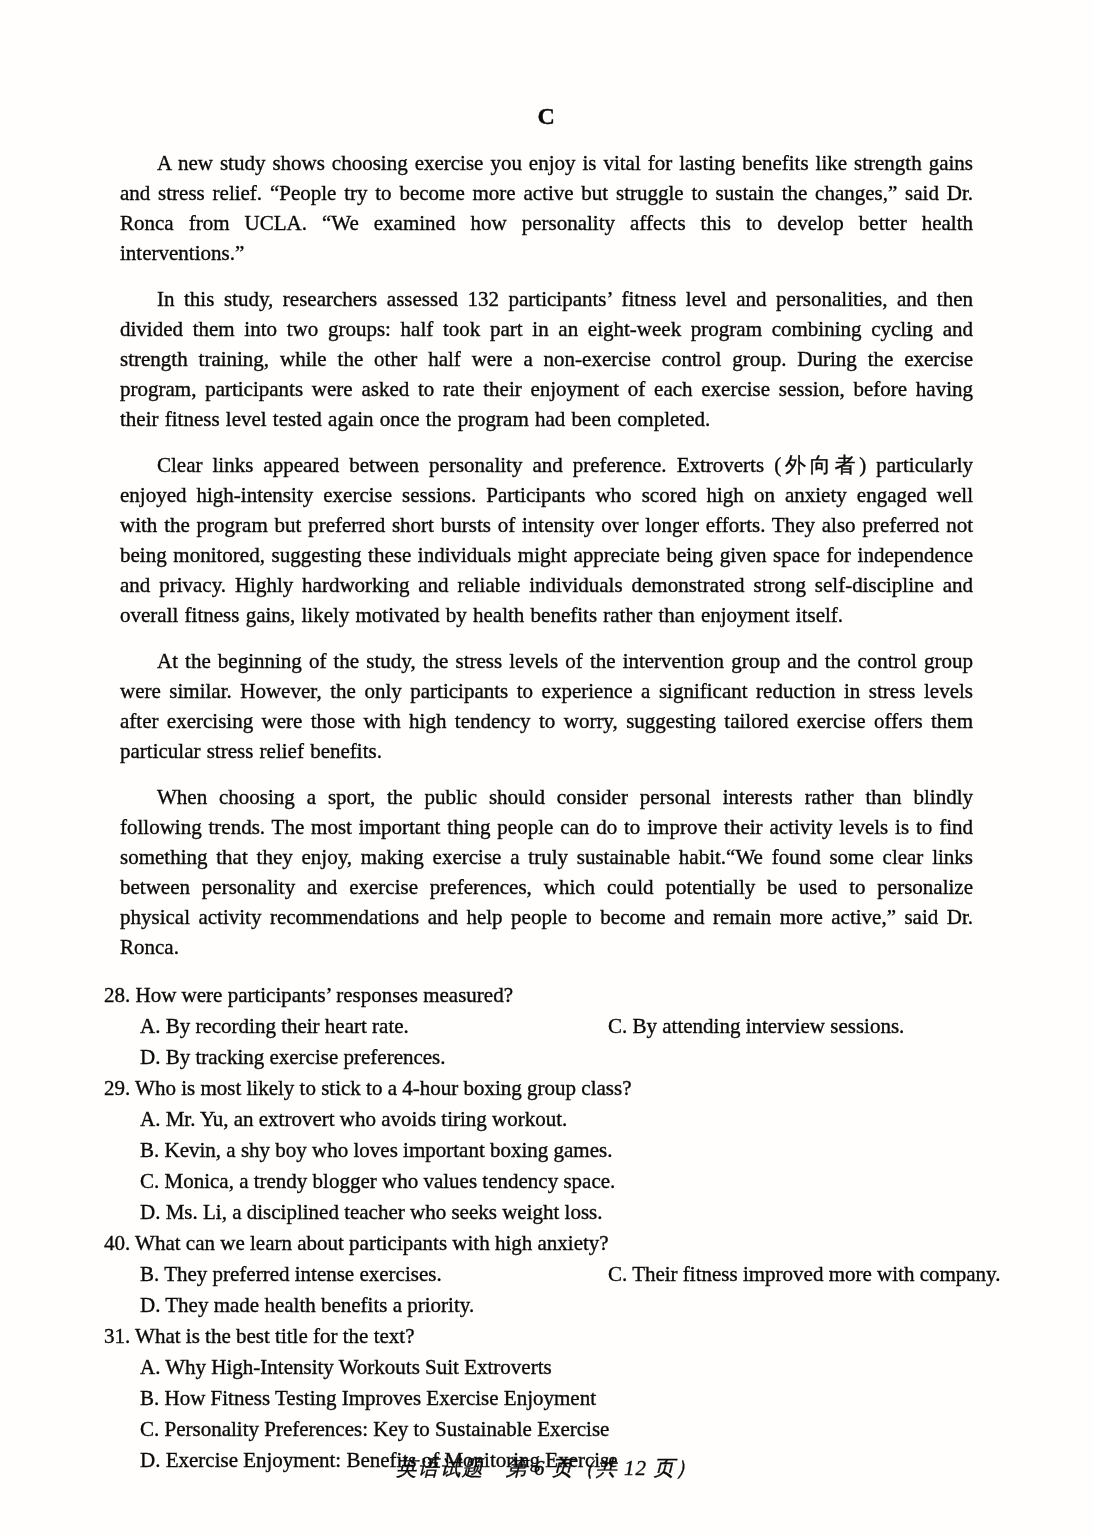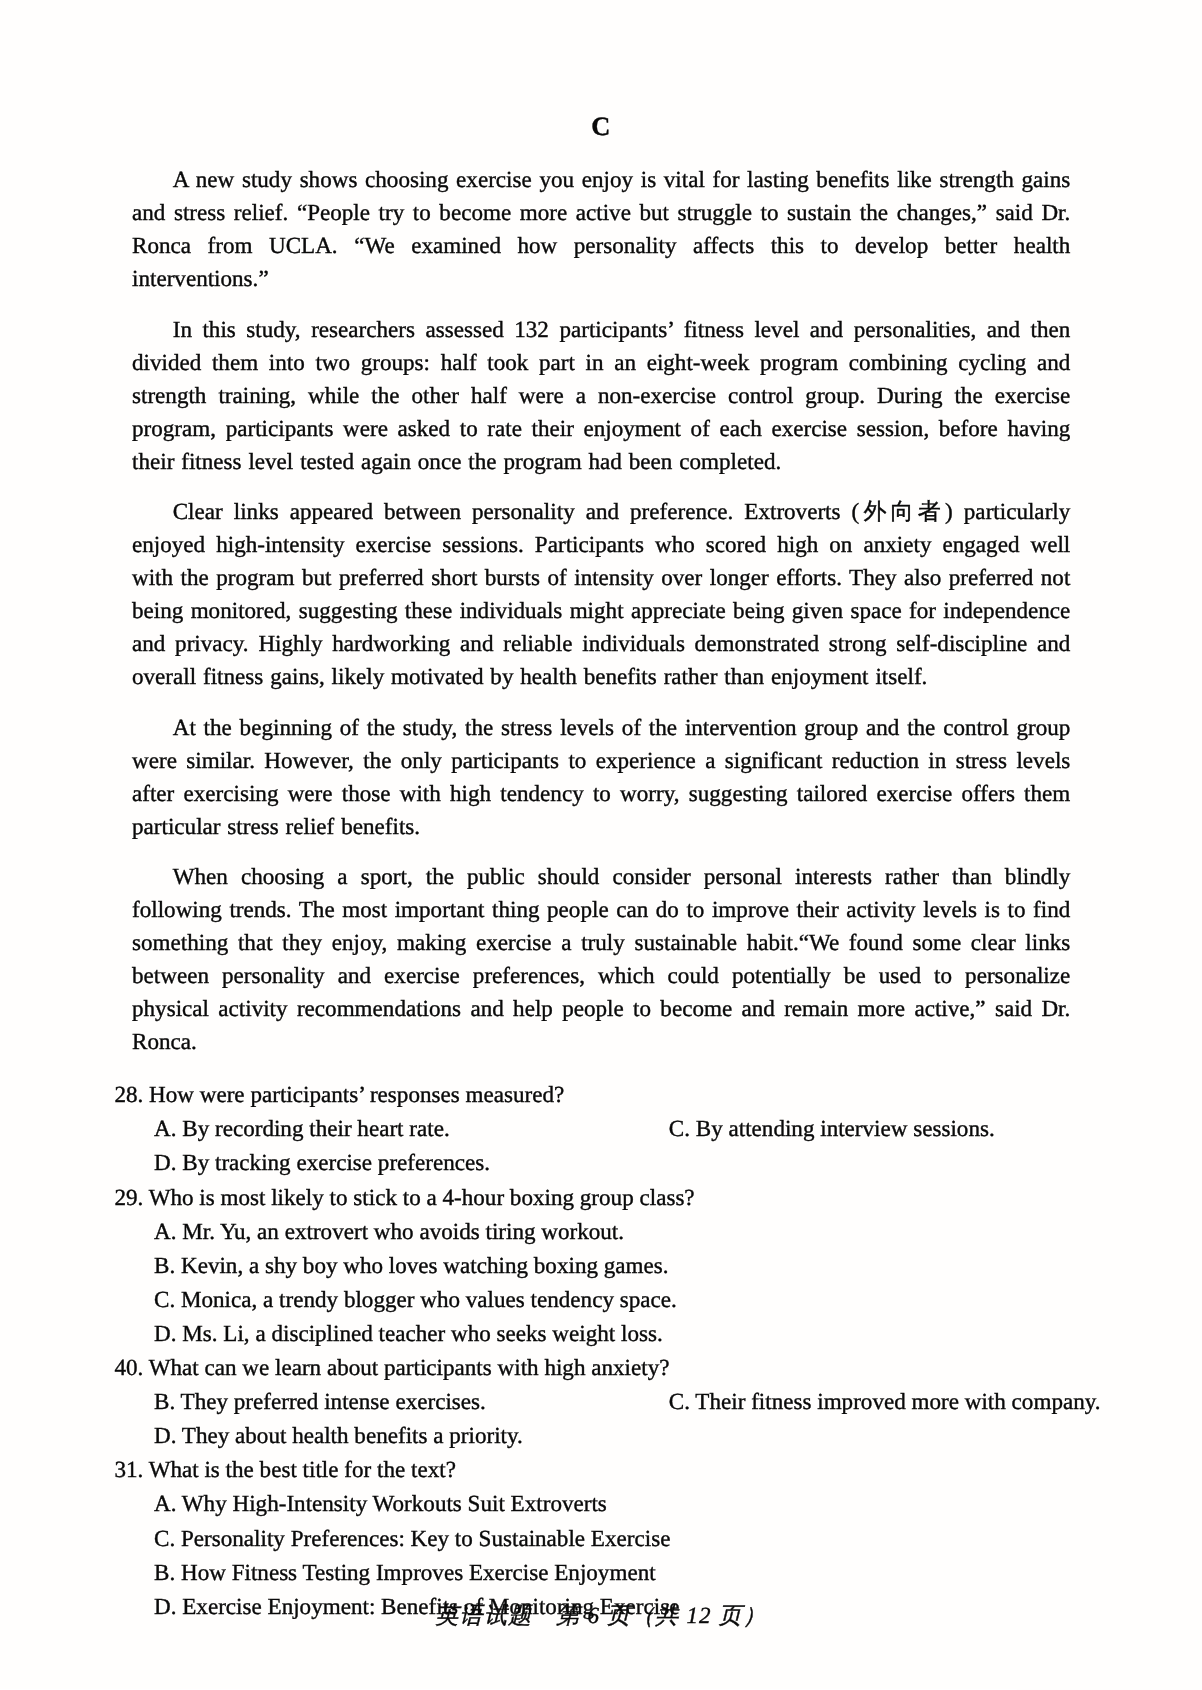--- a/index.html
+++ b/index.html
@@ -79,41 +79,41 @@
         <span class="opt">A. By recording their heart rate.</span>
         <span class="opt">C. By attending interview sessions.</span>
         <span class="opt">D. By tracking exercise preferences.</span>
       </div>
     </div>
 
     <div class="question">
       <div class="stem">29. Who is most likely to stick to a 4-hour boxing group class?</div>
       <div class="options one-col">
         <span class="opt">A. Mr. Yu, an extrovert who avoids tiring workout.</span>
-        <span class="opt">B. Kevin, a shy boy who loves watching boxing games.</span>
+        <span class="opt">B. Kevin, a shy boy who loves important boxing games.</span>
         <span class="opt">C. Monica, a trendy blogger who values tendency space.</span>
         <span class="opt">D. Ms. Li, a disciplined teacher who seeks weight loss.</span>
       </div>
     </div>
 
     <div class="question">
       <div class="stem">40. What can we learn about participants with high anxiety?</div>
       <div class="options two-col">
         <span class="opt">B. They preferred intense exercises.</span>
         <span class="opt">C. Their fitness improved more with company.</span>
-        <span class="opt">D. They about health benefits a priority.</span>
+        <span class="opt">D. They made health benefits a priority.</span>
       </div>
     </div>
 
     <div class="question">
       <div class="stem">31. What is the best title for the text?</div>
       <div class="options one-col">
         <span class="opt">A. Why High-Intensity Workouts Suit Extroverts</span>
+        <span class="opt">B. How Fitness Testing Improves Exercise Enjoyment</span>
         <span class="opt">C. Personality Preferences: Key to Sustainable Exercise</span>
-        <span class="opt">B. How Fitness Testing Improves Exercise Enjoyment</span>
         <span class="opt">D. Exercise Enjoyment: Benefits of Monitoring Exercise</span>
       </div>
     </div>
 
   </div>
 
   <div class="footer">
     <span>英语试题　第 6 页（共 12 页）</span>
   </div>
 

